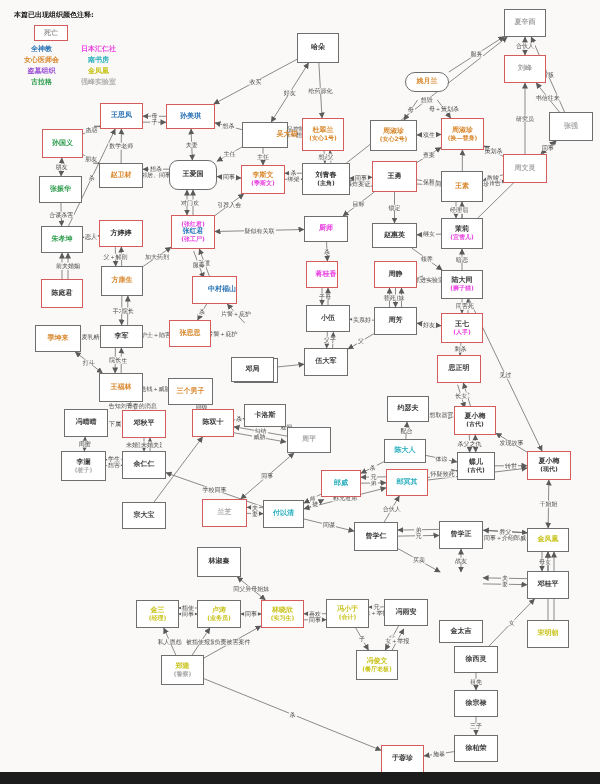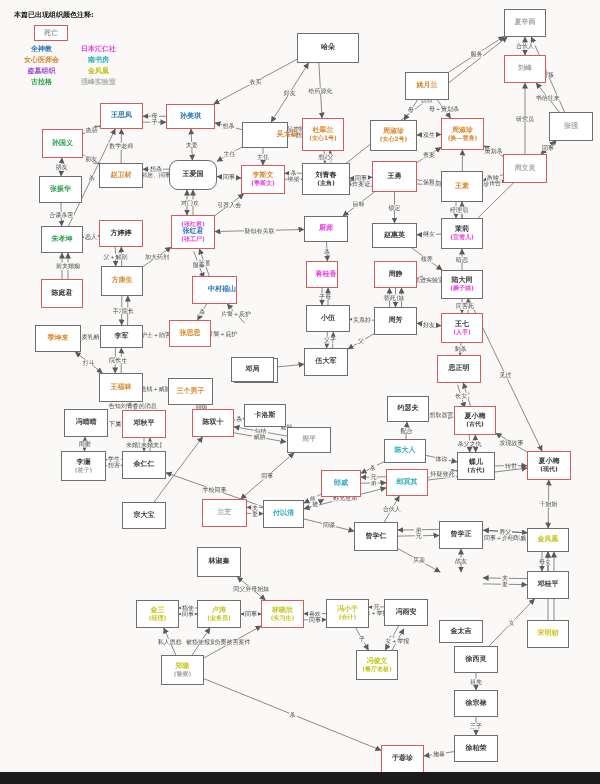--- a/index.html
+++ b/index.html
@@ -362,36 +362,36 @@
     <div class="edge-label" style="left: 132.658px; top: 406px;">告知刘青春的消息</div>
     <div class="edge-label" style="left: 201.571px; top: 407px;">同级</div>
     <div class="edge-label" style="left: 155.5px; top: 389.486px;">送钱＋威胁</div>
     <div class="edge-label" style="left: 239px; top: 419.25px;">杀</div>
     <div class="edge-label" style="left: 260.5px; top: 431.411px;">勾结</div>
     <div class="edge-label" style="left: 259.454px; top: 437.32px;">威胁</div>
     <div class="edge-label" style="left: 286.327px; top: 427.375px;">雇佣</div>
     <div class="edge-label" style="left: 235.934px; top: 313.5px;">片警＋庇护</div>
     <div class="edge-label" style="left: 222.5px; top: 334.485px;">片警＋庇护</div>
     <div class="edge-label" style="left: 61.25px; top: 214.5px;">合谋杀害</div>
-    <div class="node" style="left: 297px; top: 33px; width: 62px; height: 30px;">
+    <div class="node" style="left: 297px; top: 33px; width: 42px; height: 30px;">
       <span class="nm" style="color: rgb(58, 58, 58);">哈朵</span>
     </div>
     <div class="node" style="left: 504px; top: 9px; width: 42px; height: 28px;">
       <span class="nm" style="color: rgb(168, 168, 168);">夏辛酉</span>
     </div>
     <div class="node dead" style="left: 504px; top: 55px; width: 42px; height: 28px;">
       <span class="nm" style="color: rgb(168, 168, 168);">刘峰</span>
     </div>
     <div class="node" style="left: 549px; top: 112px; width: 44px; height: 29px;">
       <span class="nm" style="color: rgb(168, 168, 168);">张强</span>
     </div>
     <div class="node dead" style="left: 503px; top: 154px; width: 44px; height: 29px;">
       <span class="nm" style="color: rgb(168, 168, 168);">周文灵</span>
     </div>
-    <div class="node" style="left: 405px; top: 72px; width: 44px; height: 28px;">
+    <div class="node" style="left: 405px; top: 72px; width: 44px; height: 20px; border-radius: 12px;">
       <span class="nm" style="color: rgb(217, 136, 46);">姚月兰</span>
     </div>
     <div class="node dead" style="left: 100px; top: 103px; width: 43px; height: 26px;">
       <span class="nm" style="color: rgb(46, 117, 182);">王思凤</span>
     </div>
     <div class="node dead" style="left: 166px; top: 104px; width: 49px; height: 25px;">
       <span class="nm" style="color: rgb(46, 117, 182);">孙美琪</span>
     </div>
     <div class="node dead" style="left: 42px; top: 129px; width: 41px; height: 29px;">
       <span class="nm" style="color: rgb(47, 158, 79);">孙国义</span>

